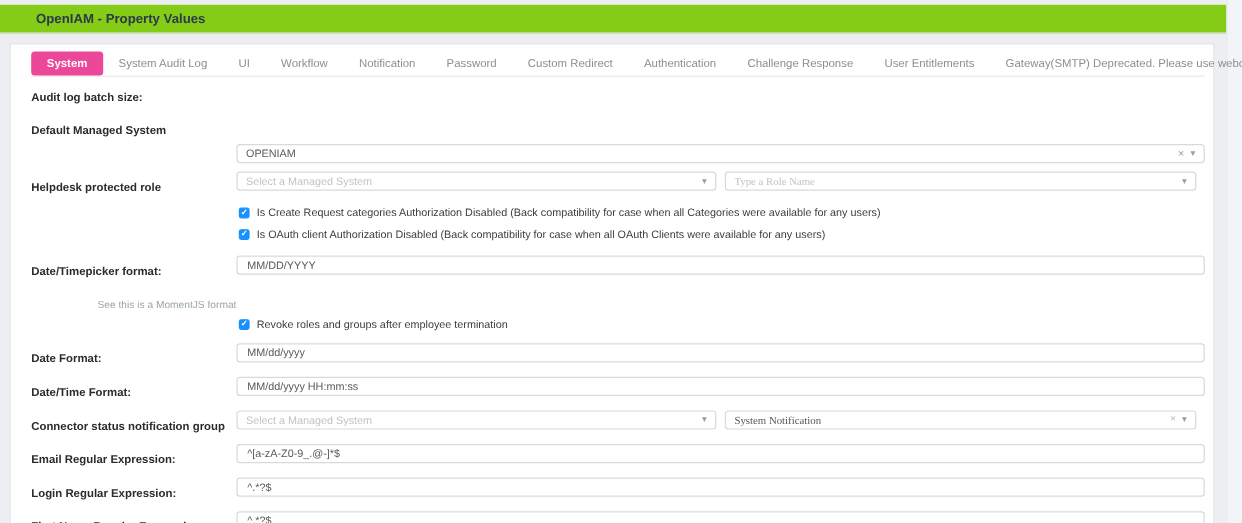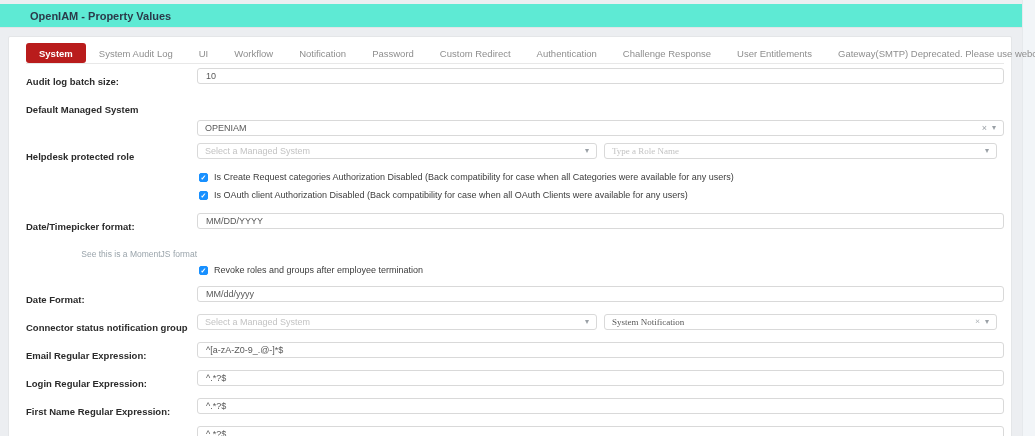--- a/index.html
+++ b/index.html
@@ -6,21 +6,21 @@
   html,body { width:1035px; height:436px; overflow:hidden; }
   body {
     font-family:"Liberation Sans", sans-serif;
     background:#eceef1;
     position:relative;
     color:#333;
   }
   
   .topbar {
     position:absolute; left:0; top:4px; width:1035px; height:24px;
-    background:#5eead4; border-bottom:1px solid #e2e4e7;
+    background:#84cc16; border-bottom:1px solid #e2e4e7;
     display:flex; align-items:center; padding-left:30px;
   }
   .topbar .title { font-size:11px; font-weight:bold; color:#2b3a4a; }
   .edge-strip {
     position:absolute; right:0; top:0; width:13px; height:436px;
     background:#f2f5f8; border-left:1px solid #e6e9ec;
   }
   
   .card {
     position:absolute; left:8px; top:36px; width:1004px; height:410px;
@@ -32,21 +32,21 @@
     display:flex; align-items:stretch; gap:0;
     border-bottom:1px solid #e8e8e8;
     height:21px;
   }
   .tab {
     font-size:9.5px; color:#8e8e8e; padding:0 13px;
     display:flex; align-items:center; white-space:nowrap;
     cursor:pointer; border-radius:3px 3px 0 0; height:20px;
   }
   .tab.active {
-    background:#b91c1c; color:#ffffff; border-radius:3px; font-weight:bold;
+    background:#ec4899; color:#ffffff; border-radius:3px; font-weight:bold;
   }
   
   .form { padding-top:4px; }
   .row { display:flex; align-items:flex-start; margin-bottom:7px; }
   .lbl-col { width:171px; flex:0 0 171px; padding-top:3px; }
   .lbl { font-size:9.5px; font-weight:bold; color:#2b2b2b; line-height:1.2; }
   .hint { font-size:8.5px; color:#9aa4ab; margin-top:15px; display:block;text-align:right; }
   .field-col { flex:1; display:flex; }
   .tinput {
     width:100%; height:16px; border:1px solid #d9d9d9; border-radius:3px;
@@ -98,23 +98,20 @@
     <div class="tab">Authentication</div>
     <div class="tab">Challenge Response</div>
     <div class="tab">User Entitlements</div>
     <div class="tab">Gateway(SMTP) Deprecated. Please use webconsole -&gt; Administration -&gt; Mailbox Configuration</div>
   </div>
 
   <div class="form">
 
     <div class="row">
       <div class="lbl-col"><span class="lbl">Audit log batch size:</span></div>
-      <div class="field-col">
-        <input class="tinput" type="text" value="10" style="">
-      </div>
     </div>
 
     <div class="row">
       <div class="lbl-col"><span class="lbl">Default Managed System</span></div>
       <div class="field-col">
         <div class="select sel-full">
           <span class="val">OPENIAM</span>
           <span class="clear">×</span>
           <span class="caret">▾</span>
         </div>
@@ -172,20 +169,26 @@
 
     <div class="gap-sm"></div>
 
     <div class="row">
       <div class="lbl-col"><span class="lbl">Date Format:</span></div>
       <div class="field-col">
         <input class="tinput" type="text" value="MM/dd/yyyy" style="">
       </div>
     </div>
 
+    <div class="row">
+      <div class="lbl-col"><span class="lbl">Date/Time Format:</span></div>
+      <div class="field-col">
+        <input class="tinput" type="text" value="MM/dd/yyyy HH:mm:ss" style="">
+      </div>
+    </div>
 
     <div class="row">
       <div class="lbl-col"><span class="lbl">Connector status notification group</span></div>
       <div class="field-col">
         <div class="select sel-left">
           <span class="val placeholder">Select a Managed System</span>
           <span class="caret">▾</span>
         </div>
         <div class="select sel-right">
           <span class="val">System Notification</span>

